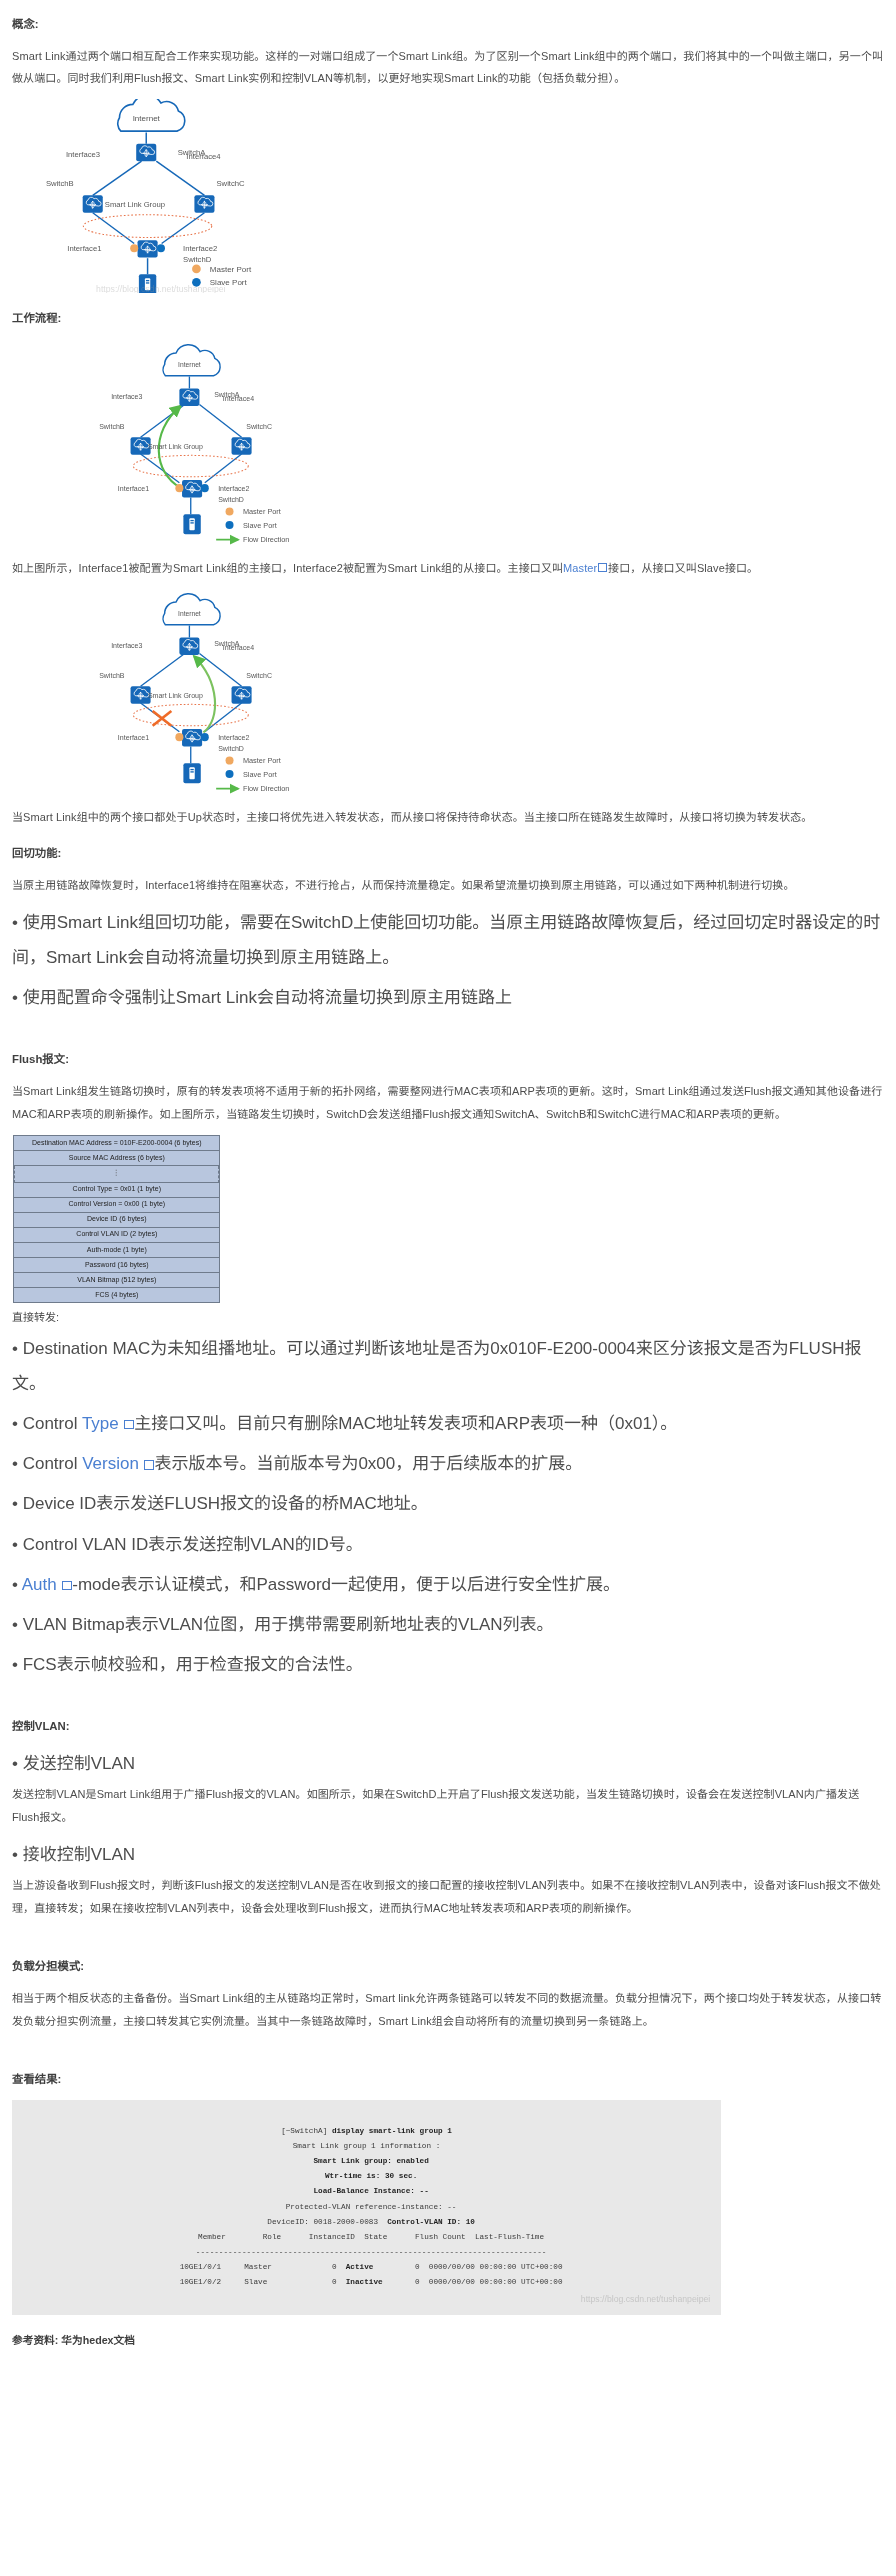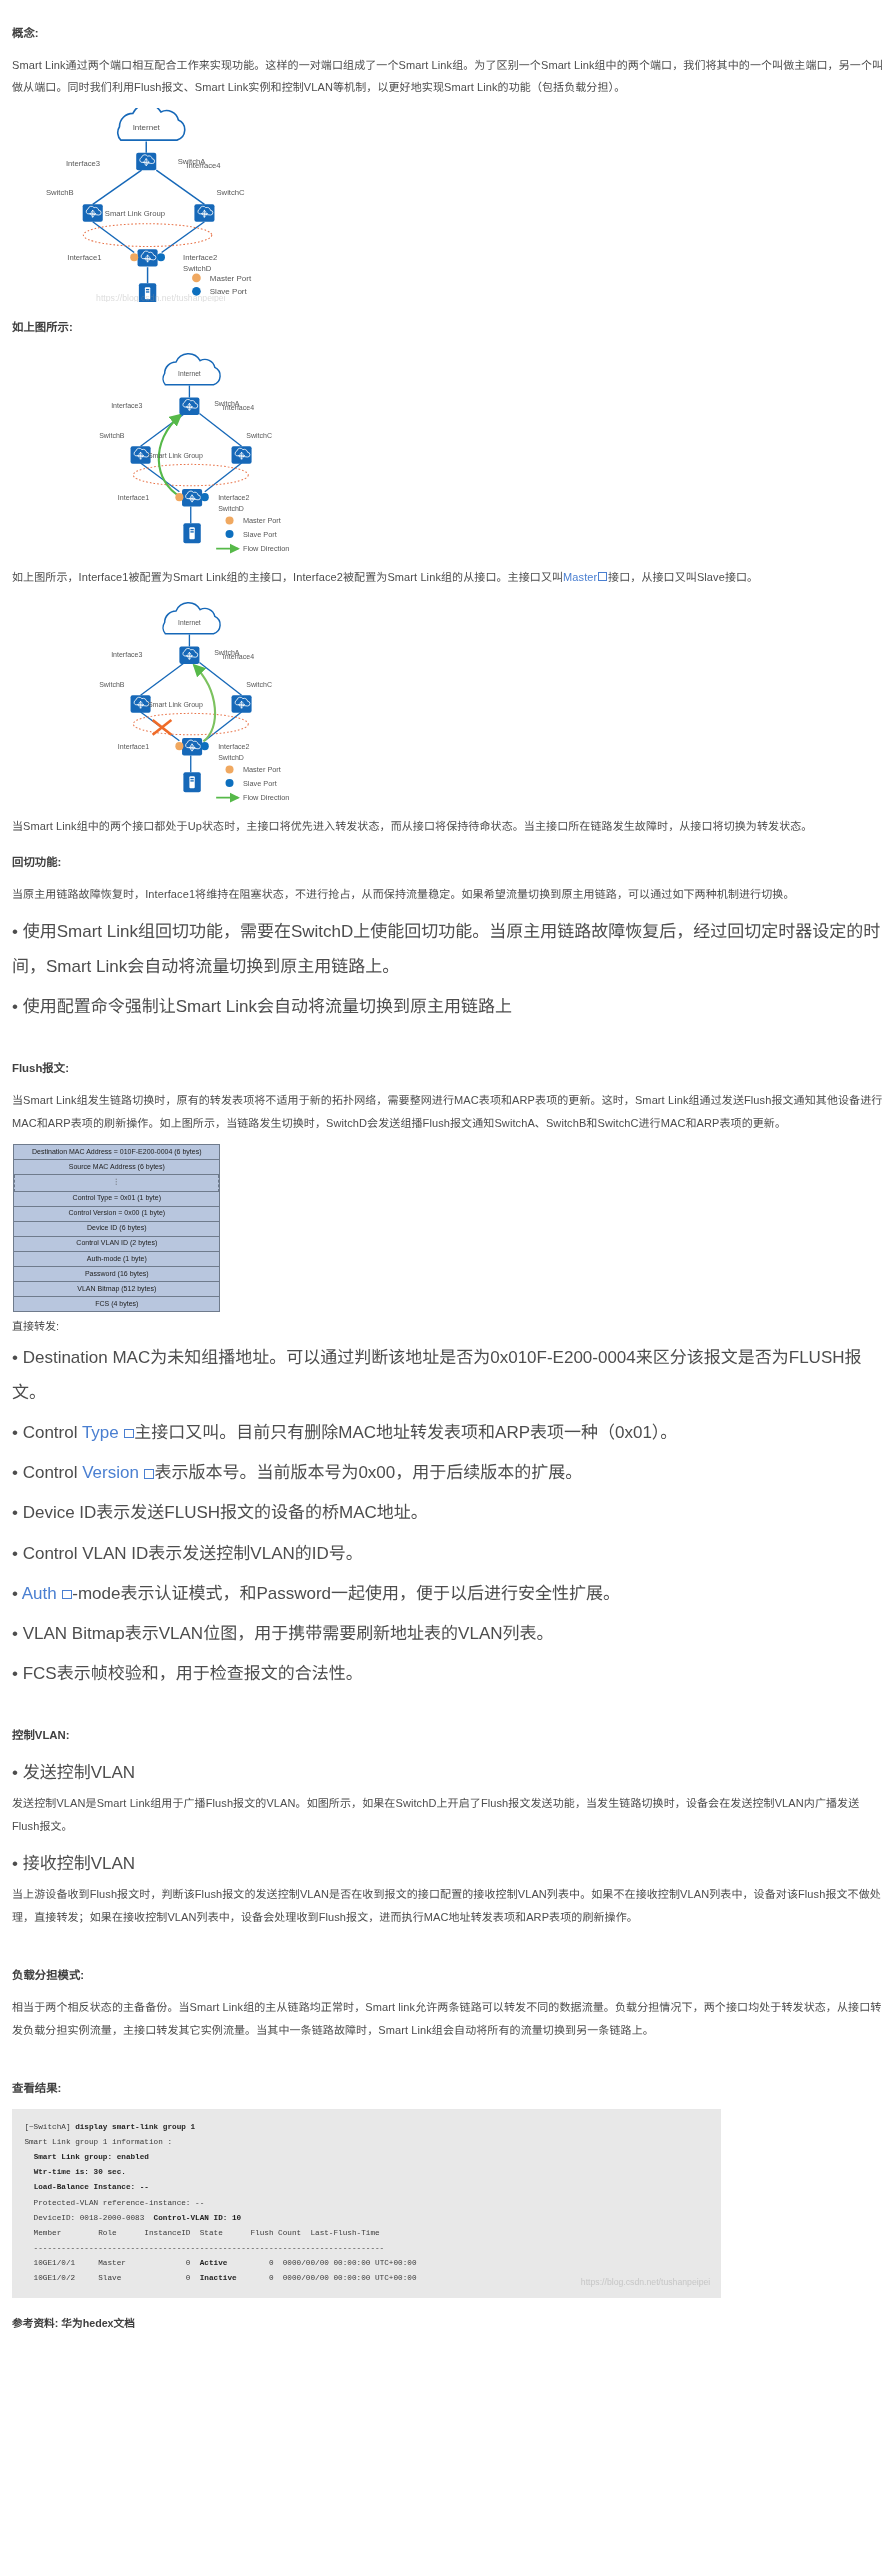--- a/index.html
+++ b/index.html
@@ -16,21 +16,21 @@
     box-sizing:border-box;
     padding:14.7px 13.4px 27px 12px;
   }
   h3.sec{
     font-size:11.4px;
     font-weight:bold;
     color:#3f3f3f;
     margin:17.4px 0 12px 0;
     line-height:1.4;
   }
-  h3.sec:first-child{margin-top:11px;}
+  h3.sec:first-child{margin-top:2px;}
   p.body{
     font-size:11px;
     line-height:2.05;
     margin:0 0 9.4px 0;
     color:#4d4d4d;
     letter-spacing:0.1px;
   }
   p.bullet{
     font-size:17px;
     line-height:2.05;
@@ -88,26 +88,27 @@
   .console{
     background:#e8e8e8;
     padding:8px 9.4px 9.4px 9.4px;
     margin:4px 0 2.7px 0;
     width:709px;
     box-sizing:border-box;
     position:relative;
     overflow:hidden;
   }
   .console pre{
-    margin:3px;
+    margin:16px;
     font-family:"Liberation Mono","DejaVu Sans Mono",monospace;
     font-size:7.7px;
     line-height:1.95;
     color:#3b3b3b;
     white-space:pre;
+    text-align:center;
   }
   .console b{font-weight:bold;color:#1f1f1f;}
   .console .wm{
     position:absolute;
     right:10.7px;
     bottom:10.7px;
     color:rgba(120,120,120,.30);
     font-size:8.7px;
     font-family:"Liberation Sans",sans-serif;
     pointer-events:none;
@@ -191,21 +192,21 @@
 
       <circle cx="265" cy="254" r="6.5" fill="#f0a860"></circle>
       <text x="285" y="258" font-size="12" fill="#585858" font-family="Liberation Sans, sans-serif">Master Port</text>
       <circle cx="265" cy="274" r="6.5" fill="#0d6fbe"></circle>
       <text x="285" y="278" font-size="12" fill="#585858" font-family="Liberation Sans, sans-serif">Slave Port</text>
 
       <text x="115" y="288" class="wm-diag">https://blog.csdn.net/tushanpeipei</text>
     </svg>
   </div>
 
-  <h3 class="sec">如上图所示:</h3>
+  <h3 class="sec">工作流程:</h3>
 
   <div class="diagram dwrap2">
     <svg width="281" height="214" viewBox="0 0 420 320" xmlns="http://www.w3.org/2000/svg">
       <defs>
         <marker id="arrgreen" markerWidth="8" markerHeight="8" refX="5" refY="3" orient="auto">
           <path d="M0 0 L6 3 L0 6 z" fill="#56b949"></path>
         </marker>
       </defs>
 
       <path d="M128 38 a17 17 0 0 1 17 -17 a20 20 0 0 1 36 -2 a15 15 0 0 1 22 10 a14 14 0 0 1 -2 26 h-72 a14 14 0 0 1 -1 -17 z" fill="#ffffff" stroke="#1668b8" stroke-width="2.2"></path>

